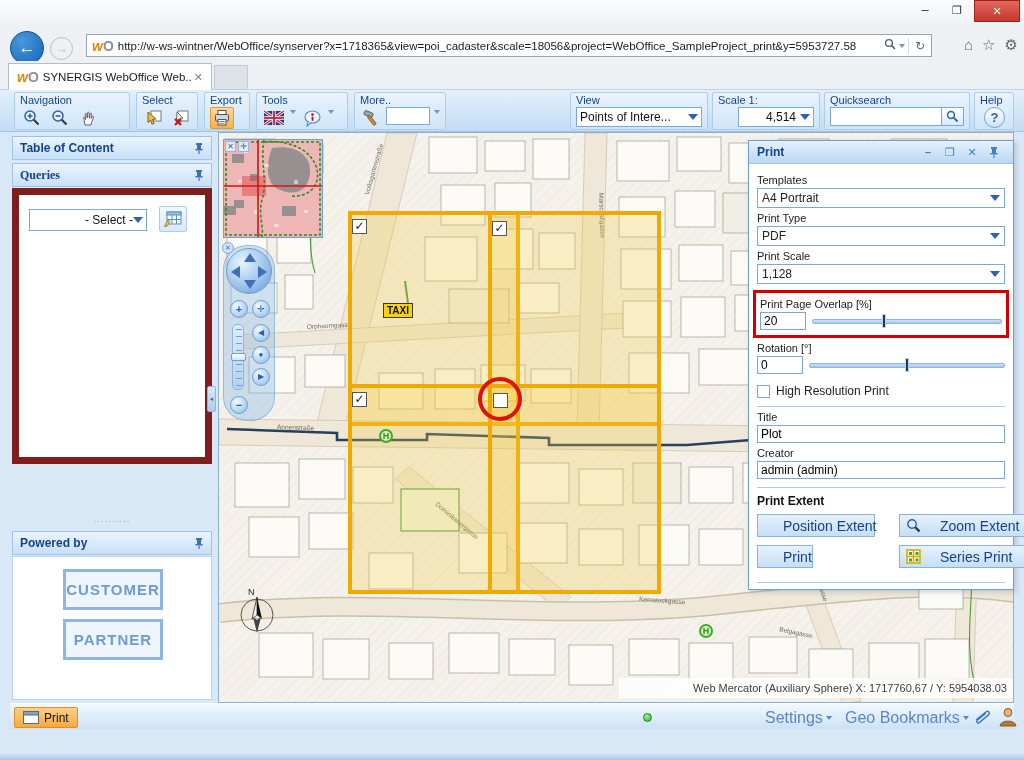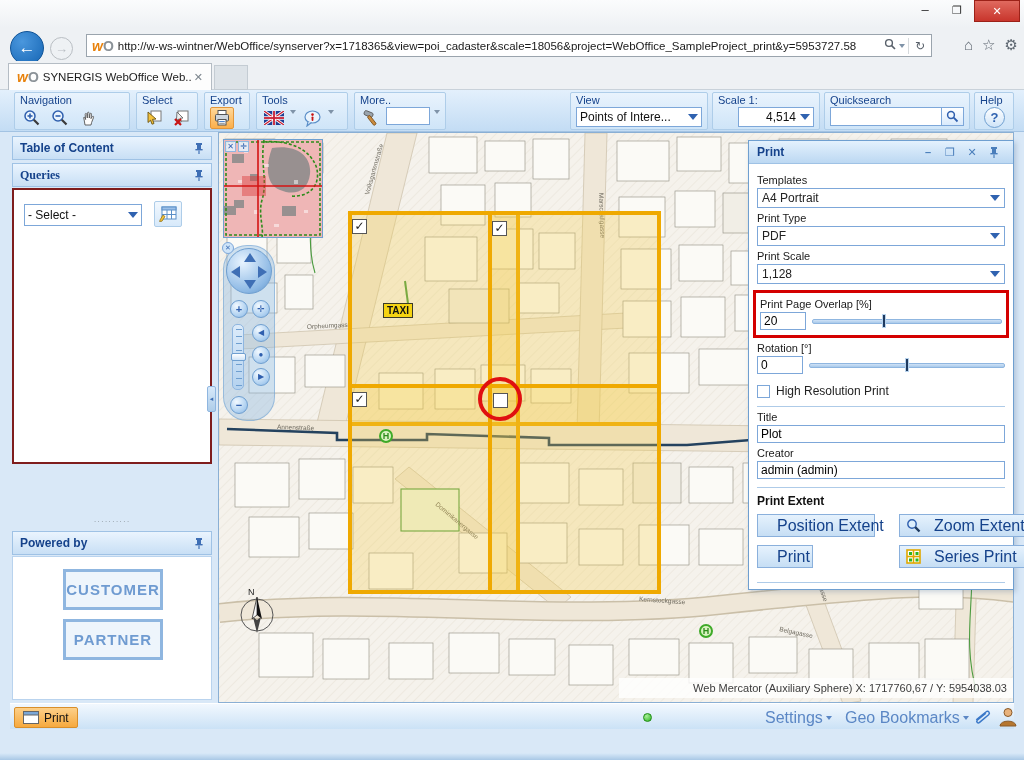--- a/index.html
+++ b/index.html
@@ -66,21 +66,21 @@
   #qs-btn { width:22px; height:19px; border:1px solid #7da7d9; border-left:none; background:linear-gradient(#fff,#d9eafc); display:flex; align-items:center; justify-content:center; }
   #help-btn { width:21px; height:21px; border-radius:50%; border:1px solid #6f9fd0; background:linear-gradient(#ffffff,#cfe4f8); color:#2f62b0; font-weight:bold; font-size:13px; text-align:center; line-height:19px; margin-left:4px; }
   #help-btn::before { content:"?"; }
 
   
   .panelhdr { position:absolute; left:12px; width:200px; height:24px; background:linear-gradient(#eaf4fe,#c8dff5); border:1px solid #9fc2e5; display:flex; align-items:center; padding:0 7px; }
   .panelhdr .ptitle { flex:1; font-size:12px; font-weight:bold; color:#15428b; }
   .pinicon svg { display:block; }
   #hdr-toc { top:136px; }
   #hdr-queries { top:163px;font-family:Liberation Serif, serif; }
-  #queries-body { position:absolute; left:12px; top:188px; width:200px; height:276px; background:#fff; border:2px solid #7f1d1d; }
+  #queries-body { position:absolute; left:12px; top:188px; width:200px; height:276px; background:#fff; border:7px solid #7f1d1d;text-align:right; }
   #query-combo { position:absolute; left:10px; top:14px; width:118px; }
   #query-btn { position:absolute; left:140px; top:11px; width:28px; height:26px; border:1px solid #aecde9; border-radius:2px; background:linear-gradient(#f2f8fe,#d7e9fa); display:flex; align-items:center; justify-content:center; }
   #splitter { position:absolute; left:12px; top:518px; width:200px; height:8px; text-align:center; font-size:8px; color:#98a2ab; letter-spacing:1px; line-height:8px; }
   #splitter::before { content:"＿＿"; content:"··········"; }
   #hdr-powered { top:531px; }
   #powered-body { position:absolute; left:12px; top:556px; width:200px; height:144px; background:#fff; border:1px solid #b9d3ee; }
   .brandbox { position:absolute; left:50px; width:100px; height:41px; border:3px solid #8fb6e0; background:#eef5fc; color:#6f9bd1; font-weight:bold; font-size:15px; letter-spacing:1px; display:flex; align-items:center; justify-content:center; }
   #brand-customer { top:12px; }
   #brand-partner { top:62px; }
   #sidebar-collapse { position:absolute; left:207px; top:386px; width:9px; height:26px; background:linear-gradient(#d7e9fa,#aecde9); border:1px solid #8fb6e0; border-radius:2px; color:#3f6fb5; font-size:7px; text-align:center; line-height:24px; }
@@ -142,21 +142,21 @@
   .slide-row { display:flex; align-items:center; gap:6px; margin-top:2px; }
   .num-input { width:46px; height:18px; border:1px solid #7da7d9; font-size:12px; padding:0 3px; font-family:inherit; }
   .slider { position:relative; flex:1; height:14px; }
   .slider .track { position:absolute; left:0; right:0; top:5px; height:5px; background:linear-gradient(#cfe2f6,#a8c9ea); border:1px solid #8fb6e0; border-radius:2px; }
   .slider .handle { position:absolute; top:0; width:4px; height:14px; background:#1f3a5f; border:1px solid #b8d4ee; }
   .chk-row { display:flex; align-items:center; gap:6px; margin:10px 0 6px; }
   .chkbox { width:13px; height:13px; border:1px solid #7da7d9; background:#fff; }
   .pp-hr { border:none; border-top:1px solid #aecbe8; margin:8px 0 2px; }
   #pp-extent-title { font-size:12px; font-weight:bold; color:#111; margin:6px 0 6px; }
   .btn-grid { display:grid; grid-template-columns:118px 1fr; gap:8px 24px; }
-  .pbtn { height:23px; background:linear-gradient(#e6f2fd,#c6def4); border:1px solid #8ab0dc; display:flex; align-items:center; gap:13px; padding:0 6px; font-size:16px; color:#15428b; white-space:nowrap; }
+  .pbtn { height:23px; background:linear-gradient(#e6f2fd,#c6def4); border:1px solid #8ab0dc; display:flex; align-items:center; gap:19px; padding:0 6px; font-size:14px; color:#15428b; white-space:nowrap; }
   .pbtn.small { width:56px; }
 
   
   #app-bottombar { position:absolute; left:10px; top:703px; width:1004px; height:26px; background:linear-gradient(#f2f8fe,#cbe2f6); border-top:1px solid #fff; }
   #task-print { position:absolute; left:4px; top:3px; height:21px; background:linear-gradient(#fdd089,#f6a93e); border:1px solid #d98f2b; border-radius:2px; display:flex; align-items:center; gap:5px; padding:0 8px; font-size:12px; color:#111; }
   #conn-dot { position:absolute; left:633px; top:9px; width:9px; height:9px; border-radius:50%; background:radial-gradient(circle at 35% 30%,#a9f09a,#2eb41f); border:1px solid #1f8c14; }
   .bb-link { position:absolute; top:5px; font-size:16px; color:#5b87c5; }
   .bb-link .caret-sm { display:inline-block; border-top-color:#5b87c5; margin-left:3px; }
   #bb-settings { left:755px; }
   #bb-geobm { left:835px; }

